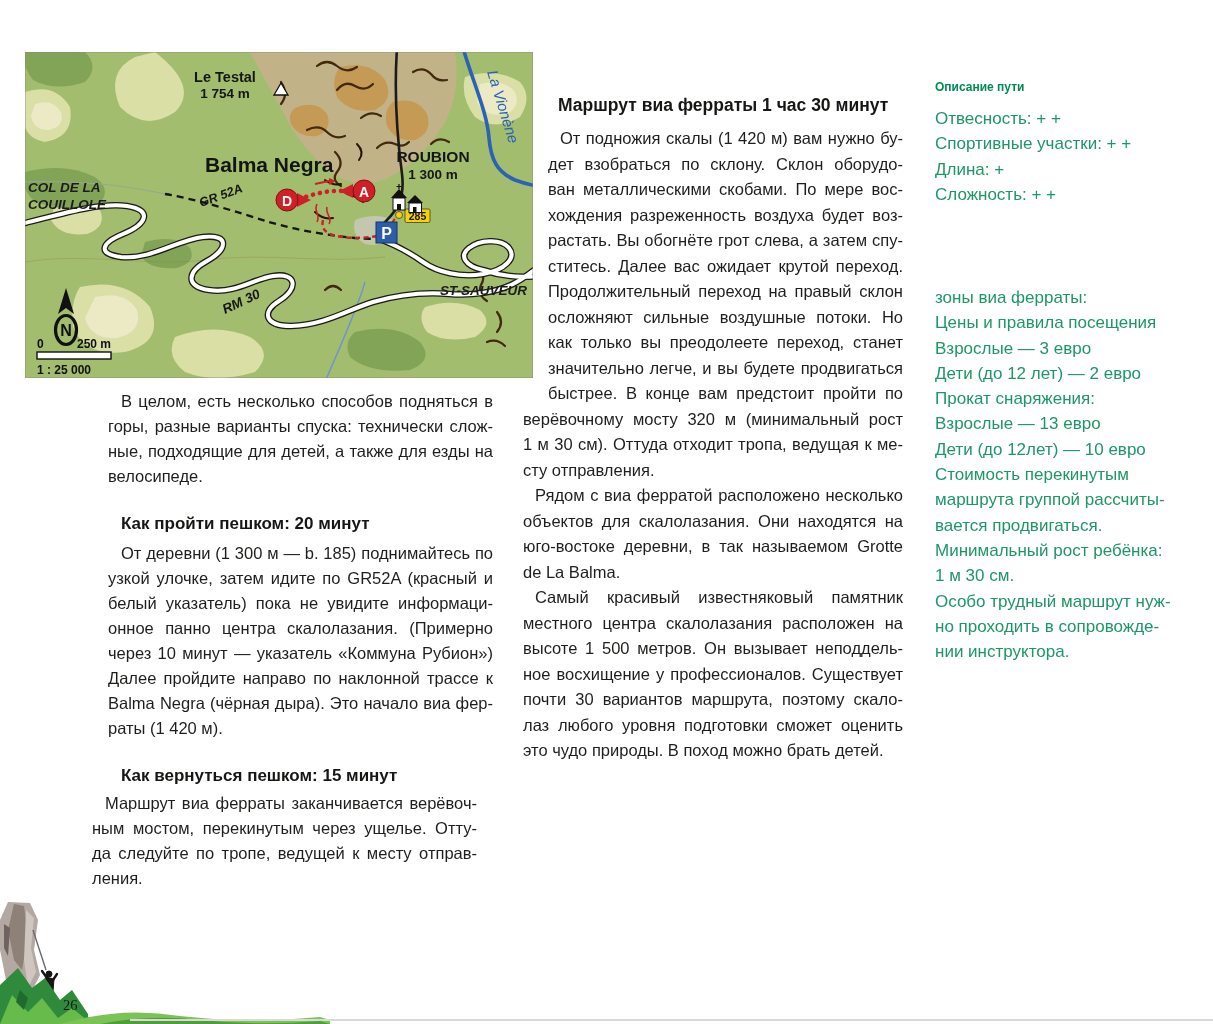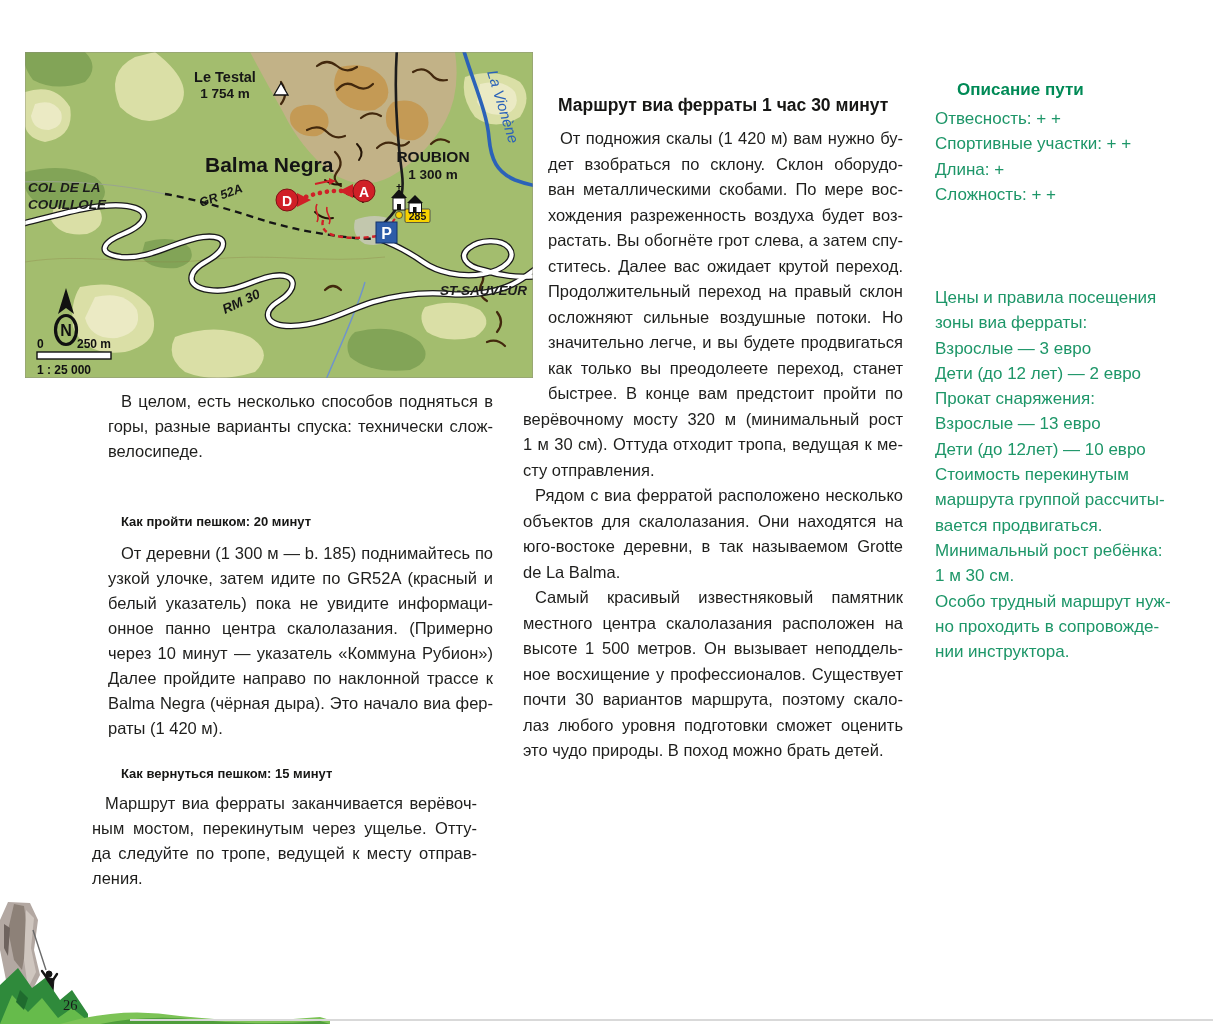--- a/index.html
+++ b/index.html
@@ -11,23 +11,23 @@
   
   .body-text{font-size:16.5px;line-height:25px;color:#1e1e1c;}
   .ln{text-align:justify;text-align-last:justify;-moz-text-align-last:justify;white-space:normal;}
   .ln.last{text-align-last:left;-moz-text-align-last:left;}
   .rag .ln{text-align:right;text-align-last:left;-moz-text-align-last:left;}
   .lc .ln:first-child{text-indent:13px;}
   .mid{line-height:25.5px;}
   .mid .p1 .ln:nth-child(-n+11){margin-left:25px;}
   .mid .p1 .ln:first-child{text-indent:12px;}
   .mid .p2 .ln:first-child,.mid .p3 .ln:first-child{text-indent:12px;}
-  .h-black{font-weight:700;font-size:13px;color:#161614;}
+  .h-black{font-weight:700;font-size:17px;color:#161614;}
   .green{color:#1d9668;font-size:17px;line-height:25.3px;}
-  .green-h{color:#008a56;font-weight:700;font-size:17px;margin-left:22px;}
+  .green-h{color:#008a56;font-weight:700;font-size:12px;}
   
   .map-svg text{font-family:"Liberation Sans","DejaVu Sans",sans-serif;}
   .bottom-rule{background:#d9d9d9;}
 </style>
 </head>
 <body>
 
 <div class="abs" style="left:25px;top:52px;width:508px;height:326px;">
 <svg class="map-svg" viewBox="0 0 508 326" width="508" height="326">
 
@@ -172,20 +172,21 @@
   <text x="462" y="20" font-size="15" font-style="italic" fill="#2b62b8" transform="rotate(73 462 20)">La Vionène</text>
   <text x="176" y="155" font-size="12.5" font-style="italic" font-weight="600" fill="#161616" transform="rotate(-20 176 155)">GR 52A</text>
   <text x="200" y="262" font-size="13.5" font-style="italic" font-weight="600" fill="#161616" transform="rotate(-25 200 262)">RM 30</text>
   <rect width="508" height="326" fill="none" stroke="#8a8a7a" stroke-width="0.8"></rect>
 </svg>
 </div>
 
 <div class="abs body-text lc" style="left:108px;top:389px;width:385px;">
     <div class="ln">В целом, есть несколько способов подняться в</div>
     <div class="ln">горы, разные варианты спуска: технически слож-</div>
+    <div class="ln">ные, подходящие для детей, а также для езды на</div>
     <div class="ln last">велосипеде.</div>
   </div>
 <div class="abs h-black" style="left:121px;top:514px;width:380px;">Как пройти пешком: 20 минут</div>
 <div class="abs body-text lc" style="left:108px;top:541px;width:385px;">
     <div class="ln">От деревни (1 300 м — b. 185) поднимайтесь по</div>
     <div class="ln">узкой улочке, затем идите по GR52A (красный и</div>
     <div class="ln">белый указатель) пока не увидите информаци-</div>
     <div class="ln">онное панно центра скалолазания. (Примерно</div>
     <div class="ln">через 10 минут — указатель «Коммуна Рубион»)</div>
     <div class="ln">Далее пройдите направо по наклонной трассе к</div>
@@ -204,22 +205,22 @@
 <div class="abs body-text mid" style="left:523px;top:126px;width:380px;">
   <div class="p1">
       <div class="ln">От подножия скалы (1 420 м) вам нужно бу-</div>
       <div class="ln">дет взобраться по склону. Склон оборудо-</div>
       <div class="ln">ван металлическими скобами. По мере вос-</div>
       <div class="ln">хождения разреженность воздуха будет воз-</div>
       <div class="ln">растать. Вы обогнёте грот слева, а затем спу-</div>
       <div class="ln">ститесь. Далее вас ожидает крутой переход.</div>
       <div class="ln">Продолжительный переход  на правый склон</div>
       <div class="ln">осложняют сильные воздушные потоки.  Но</div>
+      <div class="ln">как только вы преодолеете переход, станет</div>
       <div class="ln">значительно легче, и вы будете продвигаться</div>
-      <div class="ln">как только вы преодолеете переход, станет</div>
       <div class="ln">быстрее. В конце вам предстоит пройти по</div>
       <div class="ln">верёвочному мосту 320 м (минимальный рост</div>
       <div class="ln">1 м 30 см). Оттуда отходит тропа, ведущая к ме-</div>
       <div class="ln last">сту отправления.</div>
     </div>
   <div class="p2">
       <div class="ln">Рядом с виа ферратой расположено несколько</div>
       <div class="ln">объектов для скалолазания. Они находятся  на</div>
       <div class="ln">юго-востоке деревни, в так называемом Grotte</div>
       <div class="ln last">de La Balma.</div>
@@ -236,22 +237,22 @@
 </div>
 
 <div class="abs green-h" style="left:935px;top:80px;width:240px;">Описание пути</div>
 <div class="abs green rag" style="left:935px;top:106px;width:240px;">
     <div class="ln">Отвесность: + +</div>
     <div class="ln">Спортивные участки: + +</div>
     <div class="ln">Длина: +</div>
     <div class="ln last">Сложность: + +</div>
   </div>
 <div class="abs green rag" style="left:935px;top:285px;width:245px;">
+    <div class="ln">зоны виа ферраты:</div>
     <div class="ln">Цены и правила посещения</div>
-    <div class="ln">зоны виа ферраты:</div>
     <div class="ln">Взрослые  — 3 евро</div>
     <div class="ln">Дети (до 12 лет) — 2 евро</div>
     <div class="ln">Прокат снаряжения:</div>
     <div class="ln">Взрослые — 13 евро</div>
     <div class="ln">Дети (до 12лет) — 10 евро</div>
     <div class="ln">Стоимость перекинутым</div>
     <div class="ln">маршрута группой рассчиты-</div>
     <div class="ln">вается продвигаться.</div>
     <div class="ln">Минимальный рост ребёнка:</div>
     <div class="ln">1 м 30 см.</div>

